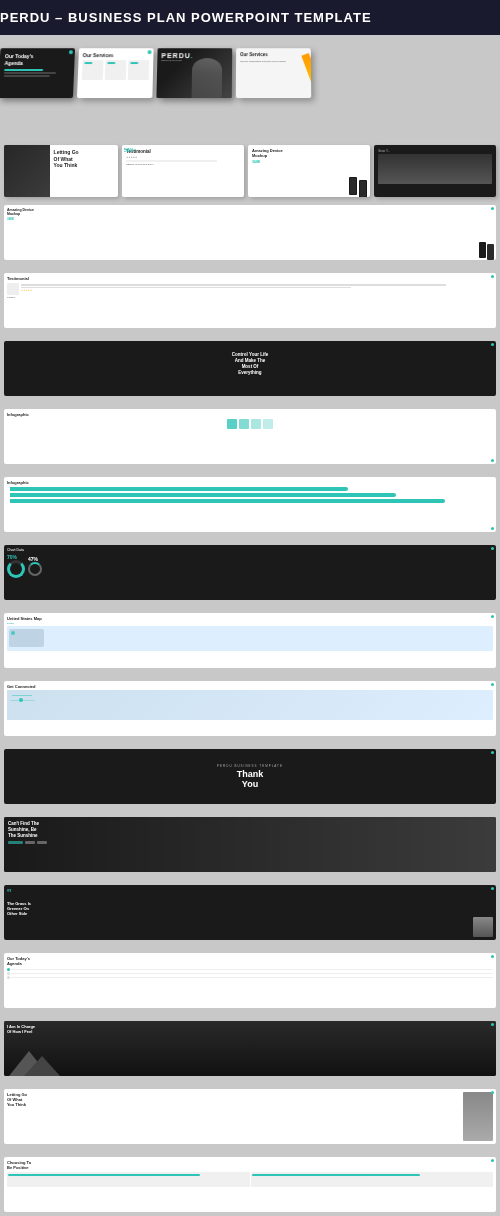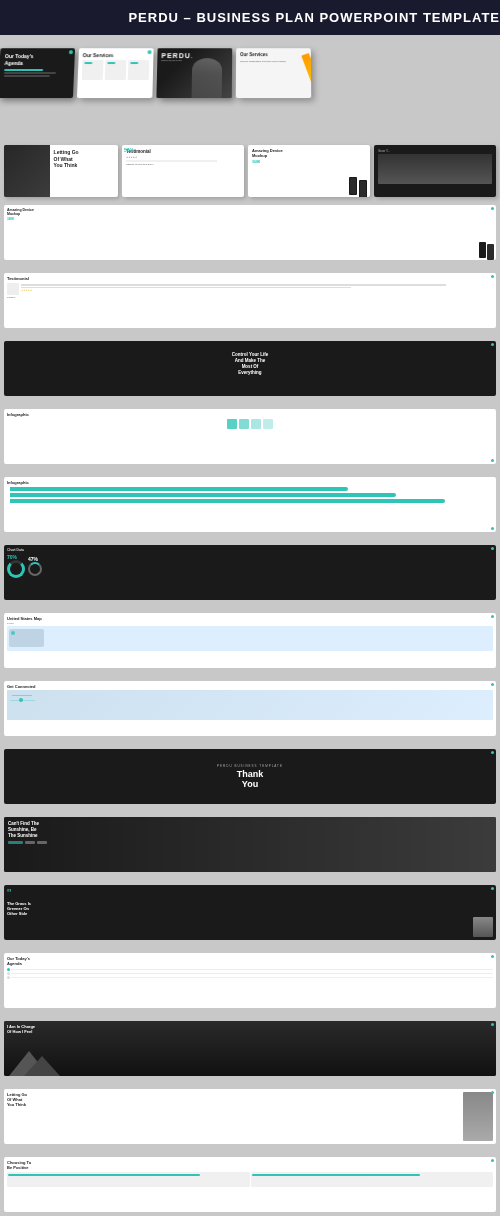--- a/index.html
+++ b/index.html
@@ -8,21 +8,21 @@
       min-height: 1216px;
       background: #e8e8e8;
       font-family: Arial, sans-serif;
       overflow-x: hidden;
     }
 
     
     .header {
       background: #1a1a2e;
       color: #fff;
-      text-align: right;
+      text-align: left;
       padding: 10px 0;
       font-size: 13px;
       font-weight: bold;
       letter-spacing: 1px;
     }
   </style>
 </head>
 <body>
 
 <div class="header">

